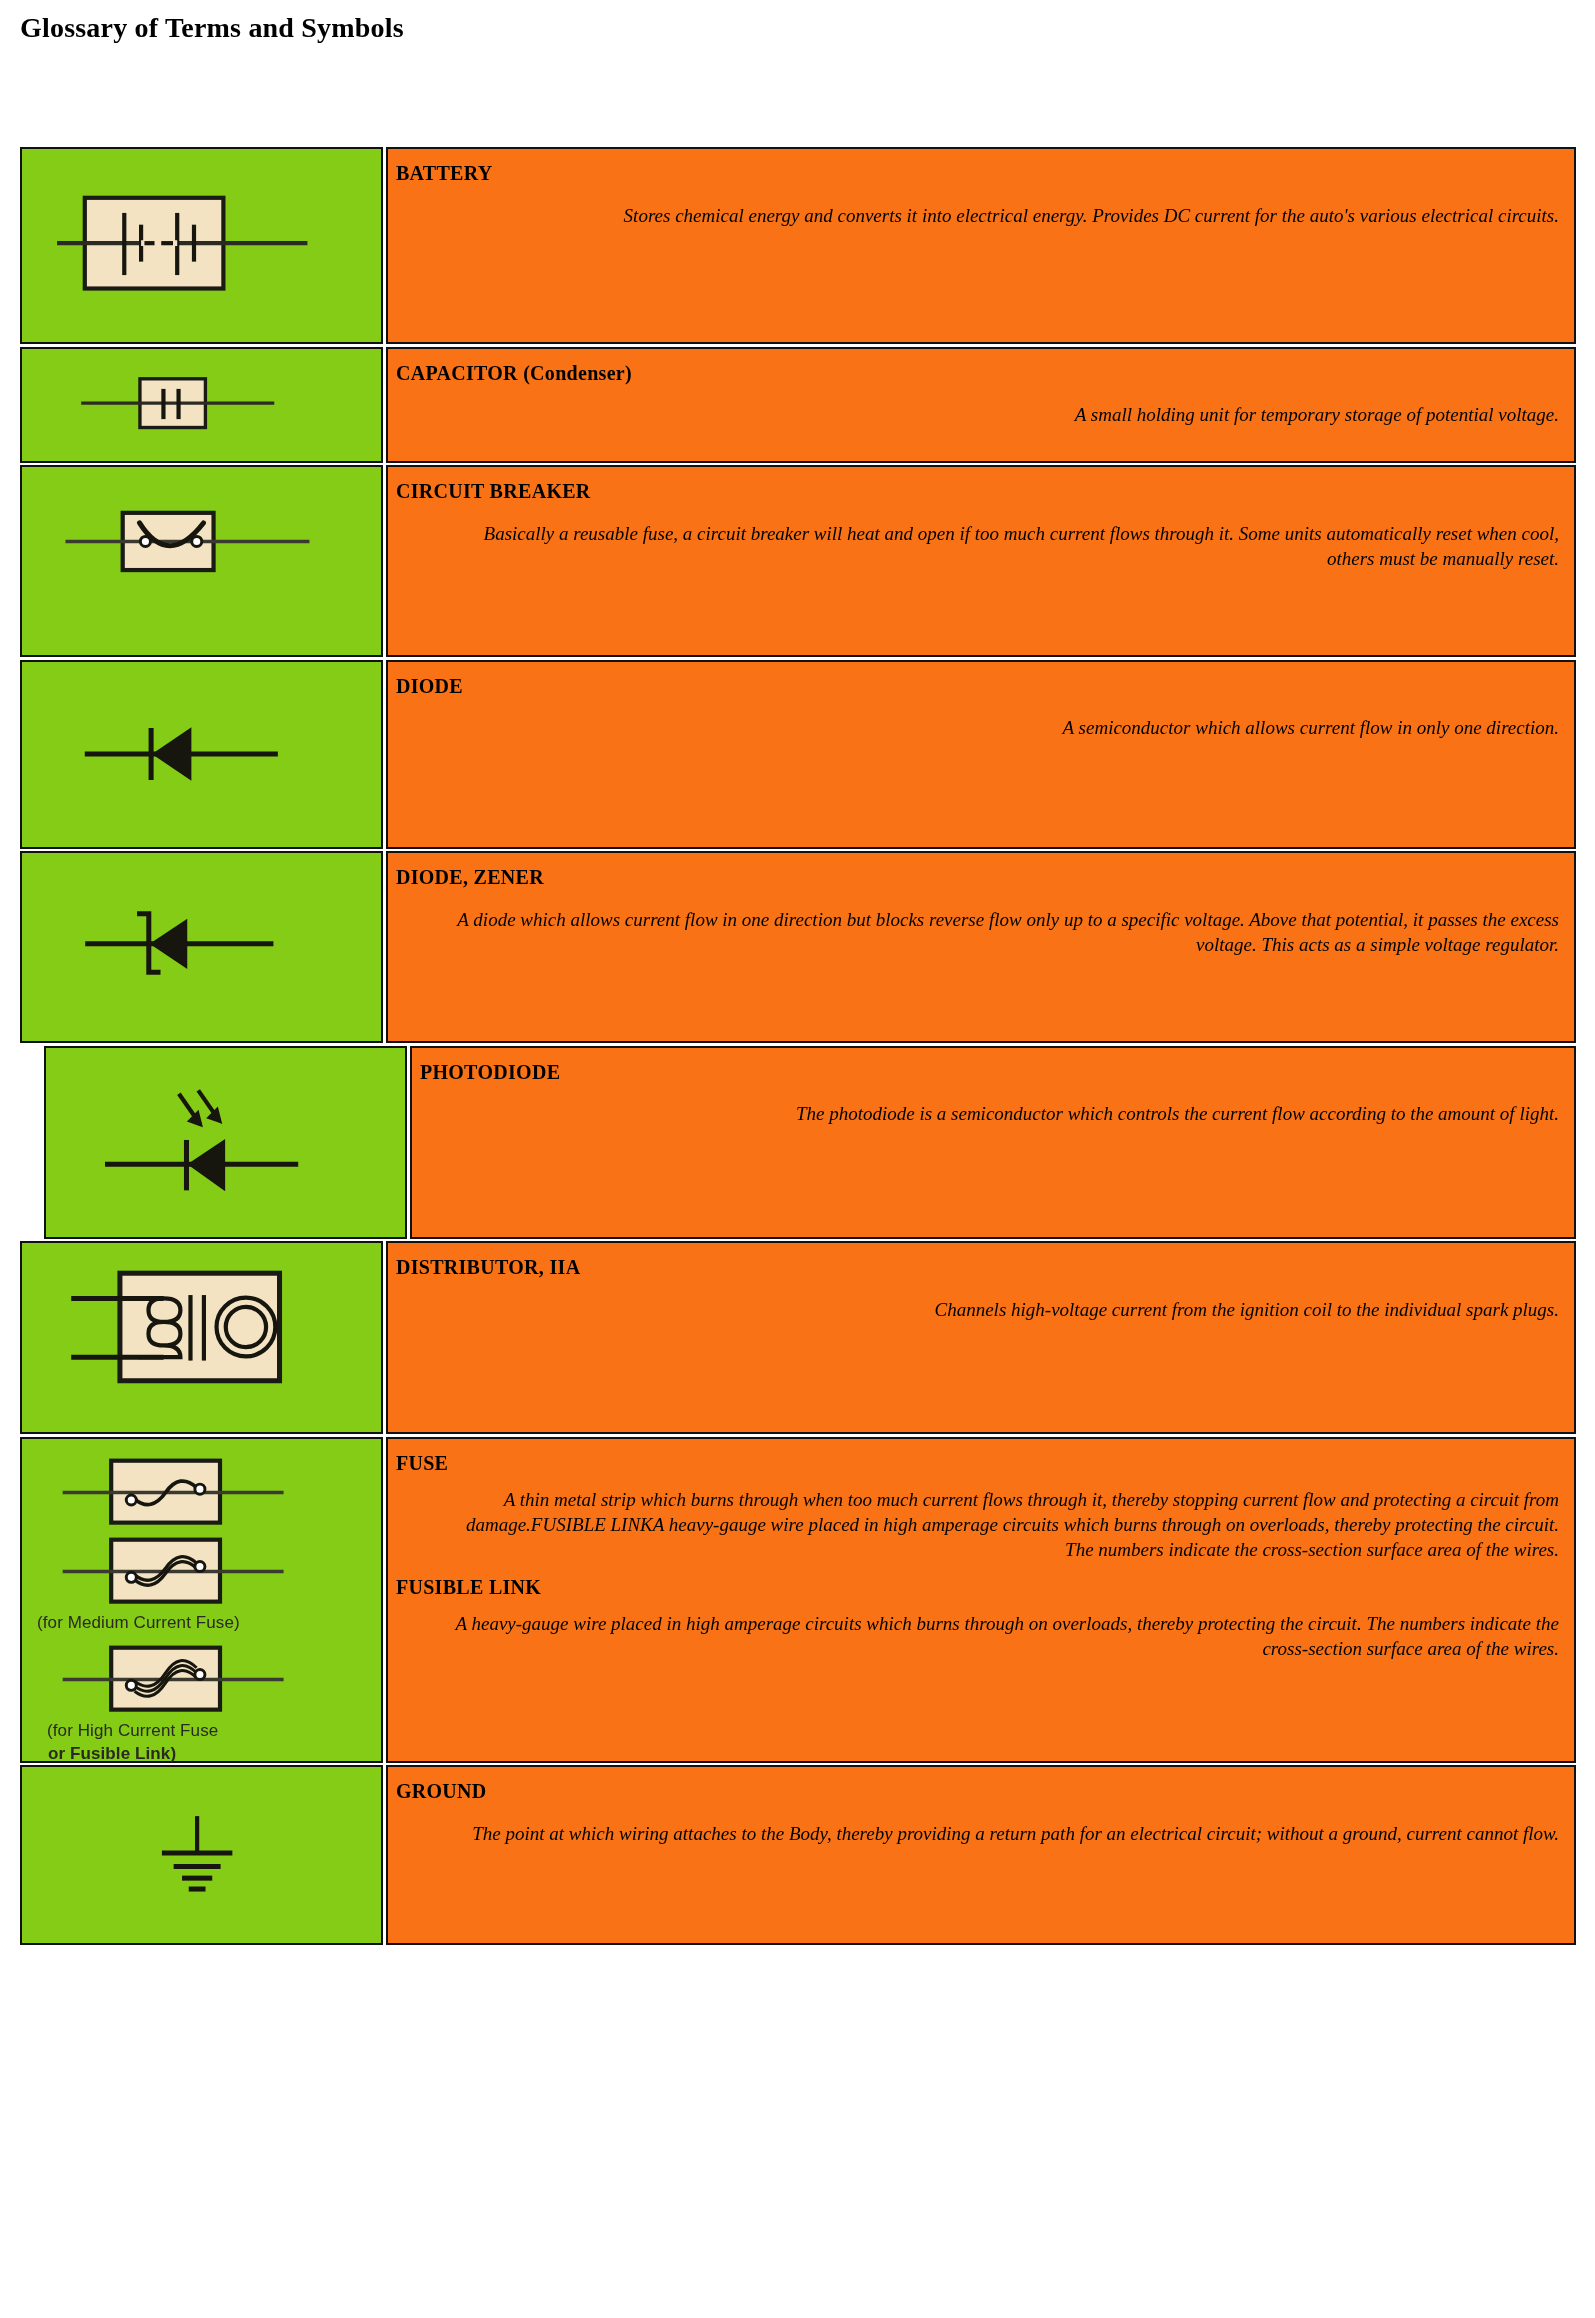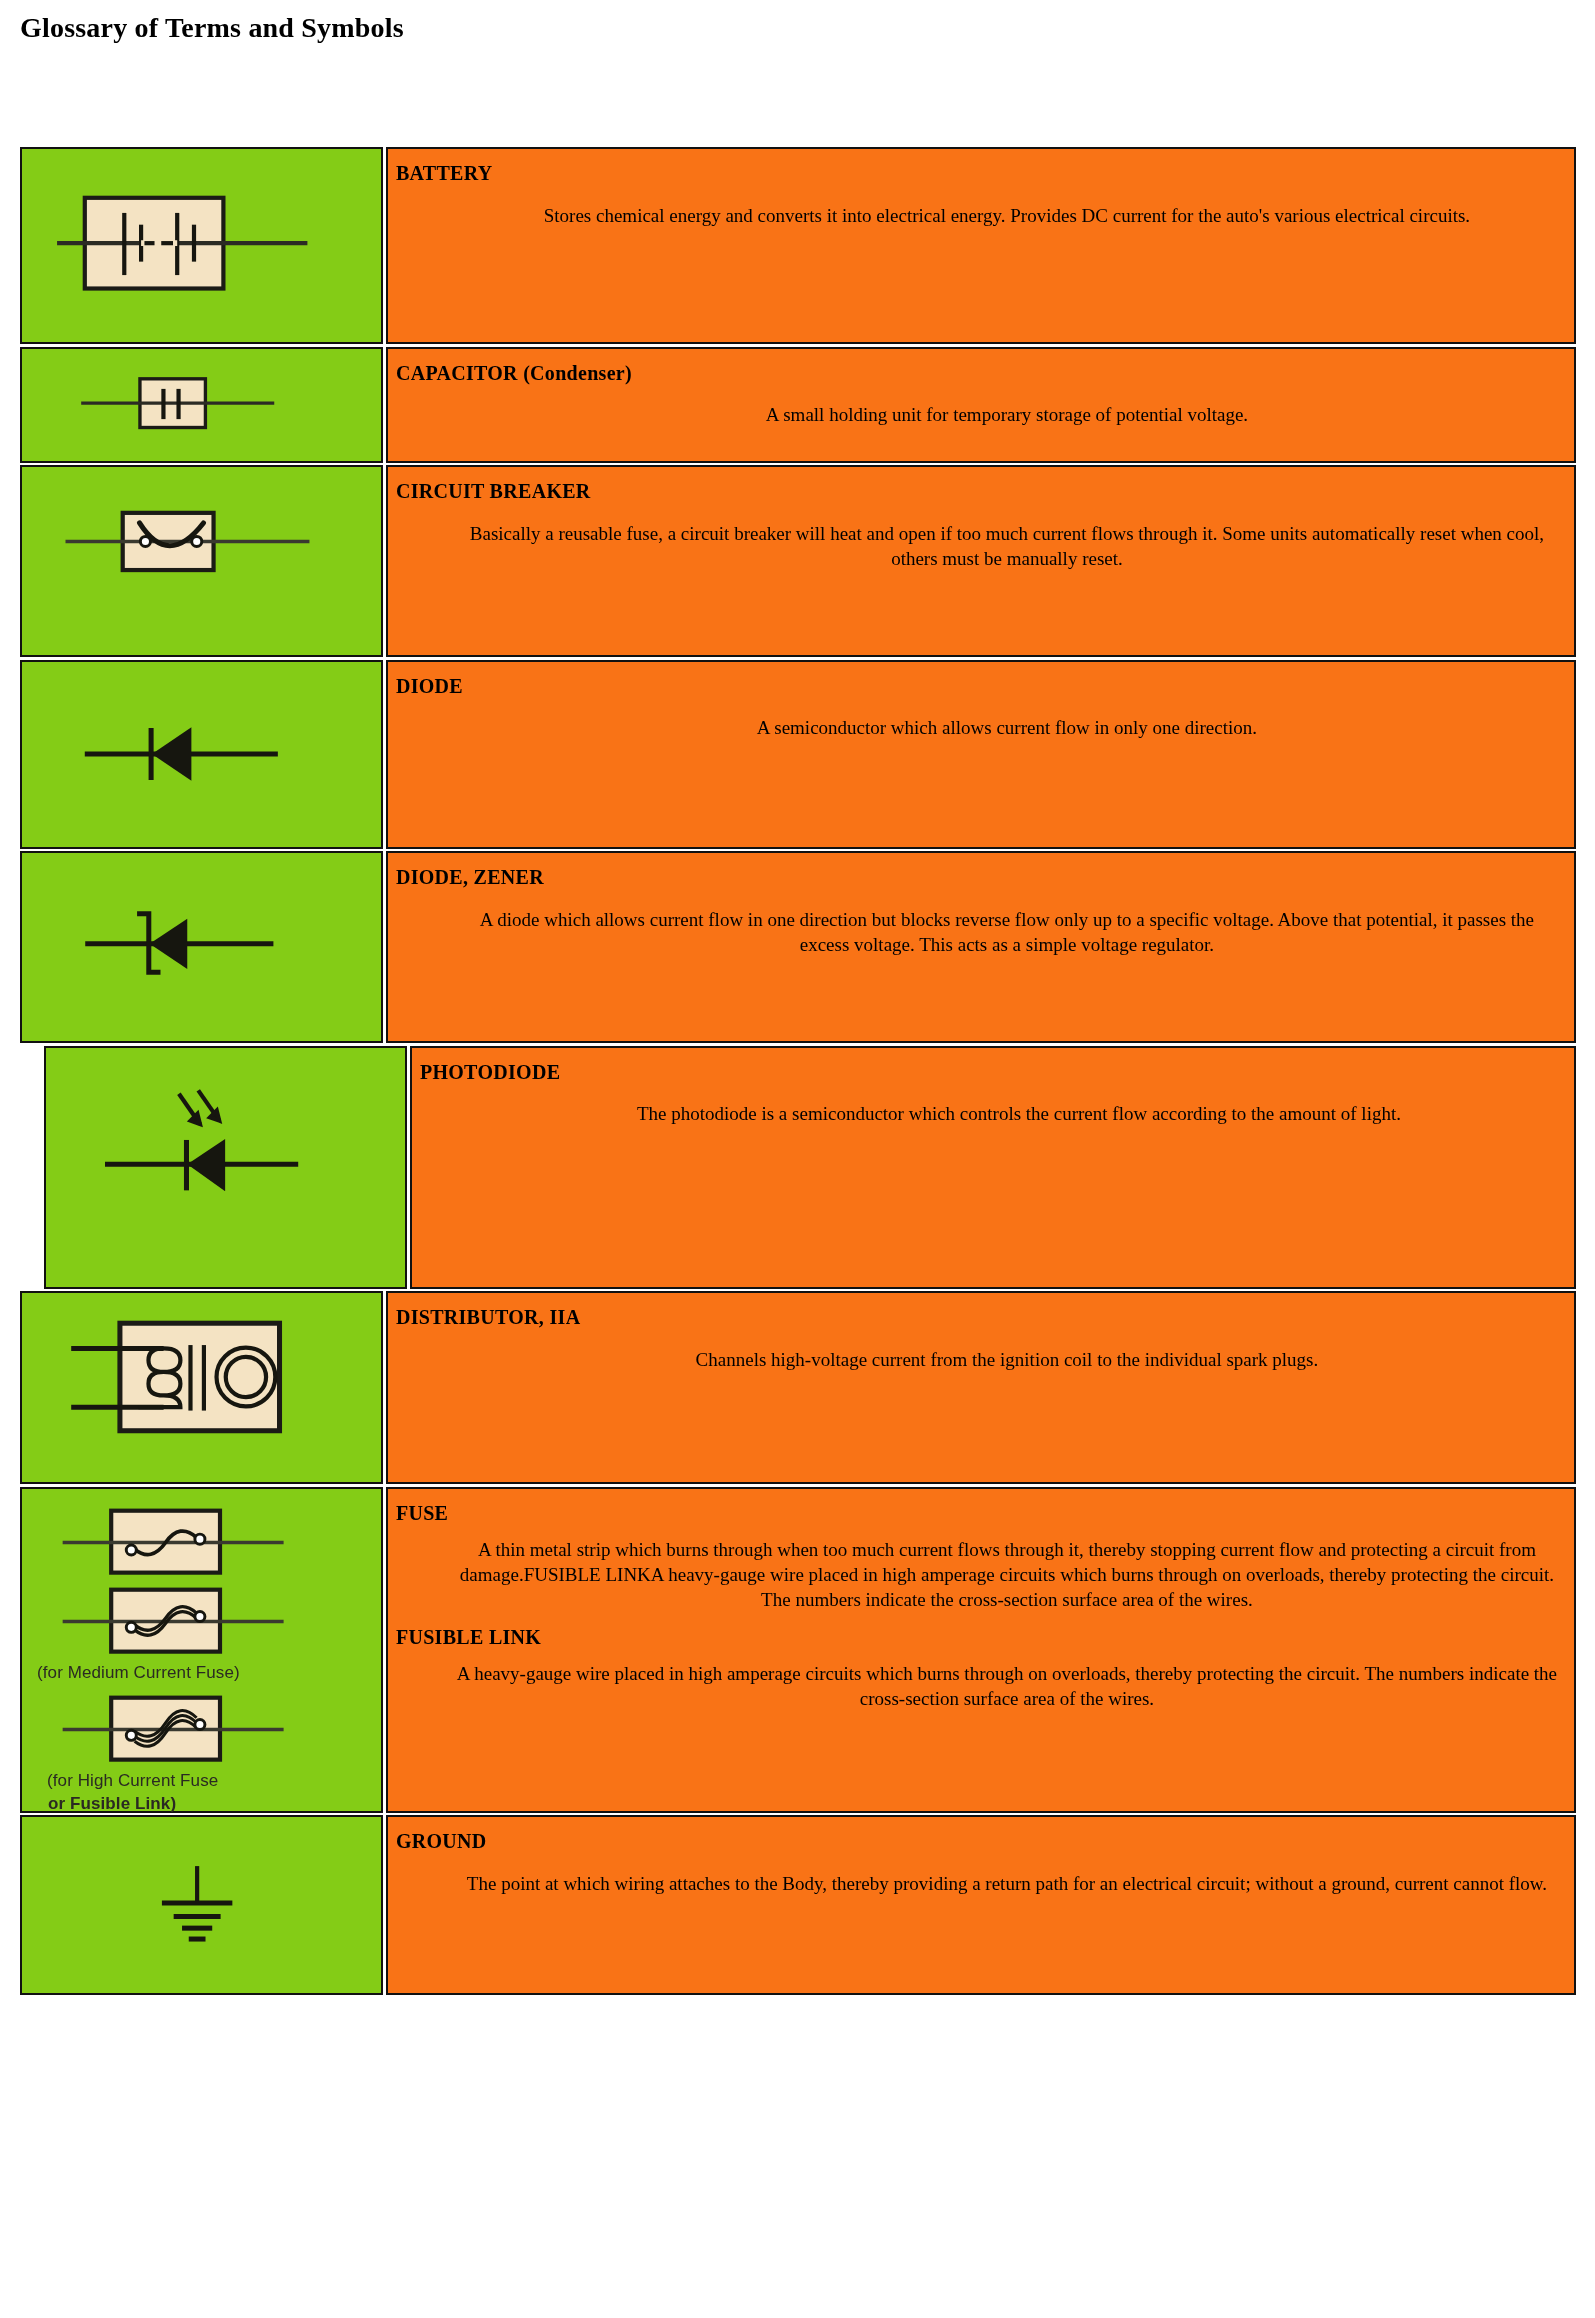--- a/index.html
+++ b/index.html
@@ -56,21 +56,22 @@
     font-size:20px;
     font-weight:bold;
     letter-spacing:0.3px;
     line-height:1.15;
     margin:5px 0 0 0;
   }
   .desc{
     font-size:19px;
     line-height:1.30;
     margin:18.5px 0 0 59px;
-    text-align:center;
+    text-align:right;
+    font-style:italic;
   }
   .desc.tight{margin-top:13.4px;}
 
   .sym-wrap{
     position:relative;
     width:100%;
     height:100%;
     min-height:101px;
   }
   svg{display:block;}
@@ -179,21 +180,21 @@
             <path d="M82 14 L96 14 L96 84 L110 84" fill="none" stroke="#16160f" stroke-width="6" stroke-linejoin="miter" stroke-linecap="butt"></path>
           </svg>
         </div>
       </div>
       <div class="cell-txt">
         <div class="term">DIODE, ZENER</div>
         <div class="desc">A diode which allows current flow in one direction but blocks reverse flow only up to a specific voltage. Above that potential, it passes the excess voltage. This acts as a simple voltage regulator.</div>
       </div>
     </div>
 
-    <div class="row" style="height:243px;padding-left:24px;">
+    <div class="row" style="height:193px;padding-left:24px;">
       <div class="cell-sym">
         <div class="sym-wrap">
           <svg class="svgabs" style="left:42px;top:34px;" width="286" height="126" viewBox="0 0 340 150">
             <line x1="20" y1="98" x2="250" y2="98" stroke="#16160f" stroke-width="6"></line>
             <polygon points="163,68 163,130 118,98" fill="#16160f"></polygon>
             <line x1="117" y1="69" x2="117" y2="129" stroke="#16160f" stroke-width="6"></line>
             <g stroke="#16160f" stroke-width="5" fill="#16160f">
               <line x1="108" y1="14" x2="133" y2="50"></line>
               <polygon points="133,50 122,46 130,38"></polygon>
               <line x1="131" y1="10" x2="156" y2="46"></line>

